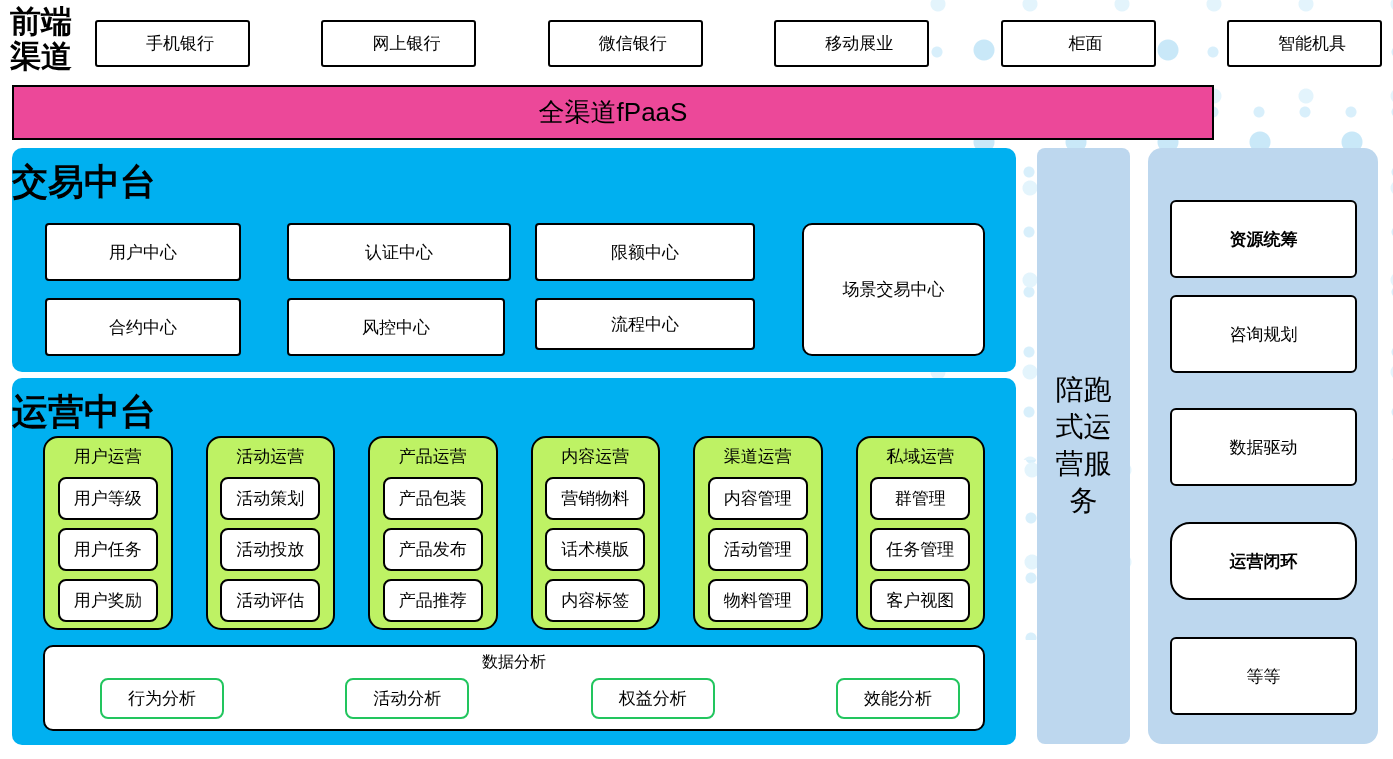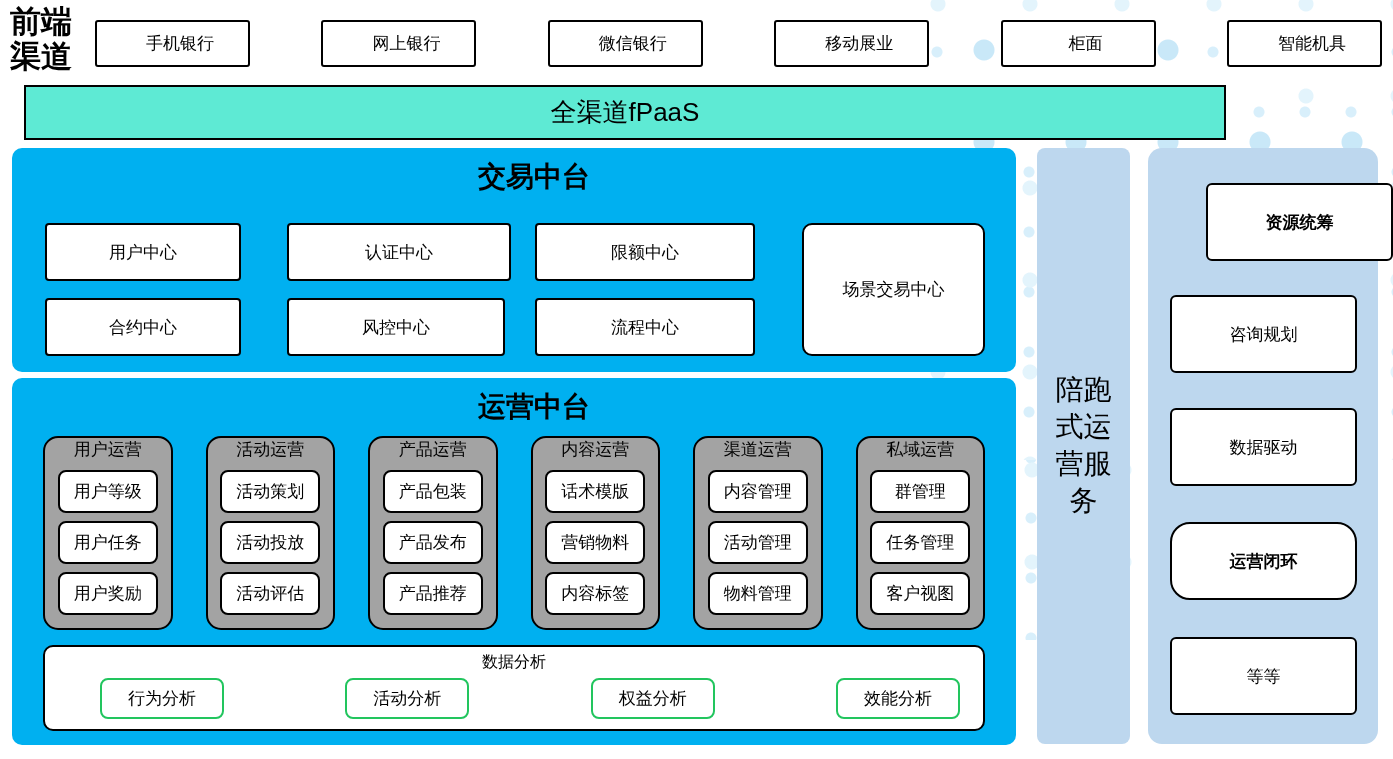--- a/index.html
+++ b/index.html
@@ -35,53 +35,52 @@
   }
   .channel-box {
     width:155px; height:47px; background:#fff; border:2px solid #000;
     border-radius:3px; display:flex; align-items:center; justify-content:center;
     font-size:17px;
     padding-left:15px;
   }
 
   .fpaas {
     position:absolute; left:12px; top:85px; width:1202px; height:55px;
-    background:#5eead4; border:2px solid #000;
+    background:#ec4899; border:2px solid #000;
     display:flex; align-items:center; justify-content:center;
     font-size:26px;
-    margin-left:12px;
   }
 
   .panel { position:absolute; background:#00B0F0; border-radius:10px; }
   #tx-panel { left:12px; top:148px; width:1004px; height:224px; }
   #op-panel { left:12px; top:378px; width:1004px; height:367px; }
   .panel-title {
-    text-align:center; font-family:"Liberation Serif", serif;
-    font-weight:bold; font-size:28px; padding-top:10px;padding-left:40px;
+    text-align:left; font-family:"Liberation Serif", serif;
+    font-weight:bold; font-size:36px; padding-top:10px;
   }
 
   .wbox {
     position:absolute; background:#fff; border:2px solid #000; border-radius:4px;
     display:flex; align-items:center; justify-content:center; font-size:17px;
   }
   #tx-b0 { left:33px;  top:75px;  width:196px; height:58px; }
   #tx-b1 { left:275px; top:75px;  width:224px; height:58px; }
   #tx-b2 { left:523px; top:75px;  width:220px; height:58px; }
   #tx-b3 { left:33px;  top:150px; width:196px; height:58px; }
   #tx-b4 { left:275px; top:150px; width:218px; height:58px; }
-  #tx-b5 { left:523px; top:150px; width:220px; height:58px; }
+  #tx-b5 { left:523px; top:150px; width:220px; height:52px; }
   #tx-scenario { left:790px; top:75px; width:183px; height:133px; border-radius:10px; }
 
   .op-columns {
     position:absolute; left:31px; top:58px; width:942px; height:194px;
     display:grid; grid-template-columns:repeat(6,1fr); column-gap:33px;
   }
   .op-col {
-    background:#a3a3a3; border:2px solid #000; border-radius:15px;
-    display:flex; flex-direction:column; align-items:center;
+    background:#bef264; border:2px solid #000; border-radius:15px;
+    padding-top:7px; display:flex; flex-direction:column; align-items:center;
   }
   .op-col-header { font-size:17px; line-height:1.4; }
   .op-item {
     width:100px; height:43px; margin-top:8px; background:#fff;
     border:2px solid #000; border-radius:8px;
     display:flex; align-items:center; justify-content:center; font-size:17px;
   }
 
   .analysis {
     position:absolute; left:31px; top:267px; width:942px; height:86px;
@@ -110,21 +109,21 @@
 
   .right-panel {
     position:absolute; left:1148px; top:148px; width:230px; height:596px;
     background:#BDD7EE; border-radius:14px;
   }
   .right-box {
     position:absolute; left:22px; width:187px; height:78px; background:#fff;
     border:2px solid #000; border-radius:6px;
     display:flex; align-items:center; justify-content:center; font-size:17px;
   }
-  #rb0 { top:35px;  font-weight:bold;margin-left:36px; }
+  #rb0 { top:52px;  font-weight:bold; }
   #rb1 { top:147px; }
   #rb2 { top:260px; }
   #rb3 { top:374px; font-weight:bold;border-radius:20px; }
   #rb4 { top:489px; }
 </style>
 </head>
 <body>
 
 <div class="page">
 
@@ -172,22 +171,22 @@
         <div class="op-item">活动评估</div>
       </div>
       <div class="op-col">
         <div class="op-col-header">产品运营</div>
         <div class="op-item">产品包装</div>
         <div class="op-item">产品发布</div>
         <div class="op-item">产品推荐</div>
       </div>
       <div class="op-col">
         <div class="op-col-header">内容运营</div>
+        <div class="op-item">营销物料</div>
         <div class="op-item">话术模版</div>
-        <div class="op-item">营销物料</div>
         <div class="op-item">内容标签</div>
       </div>
       <div class="op-col">
         <div class="op-col-header">渠道运营</div>
         <div class="op-item">内容管理</div>
         <div class="op-item">活动管理</div>
         <div class="op-item">物料管理</div>
       </div>
       <div class="op-col">
         <div class="op-col-header">私域运营</div>

